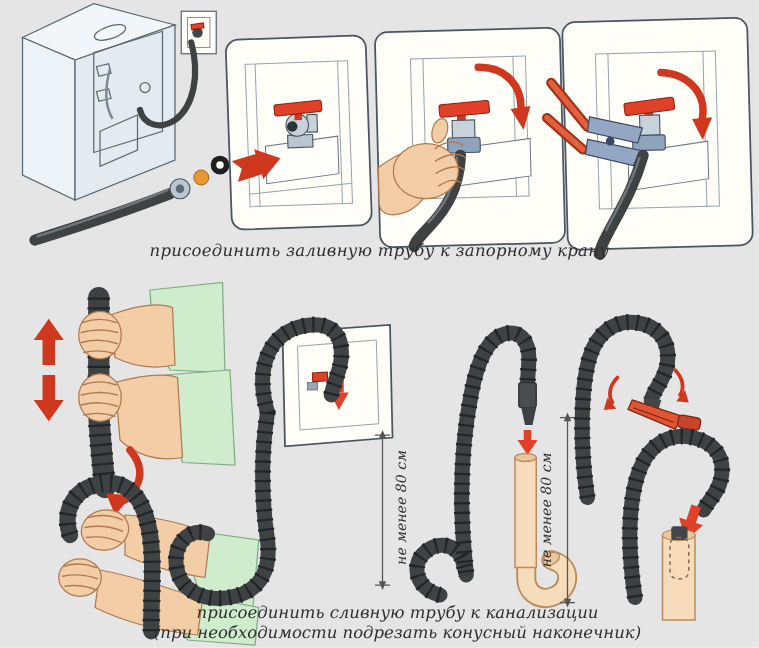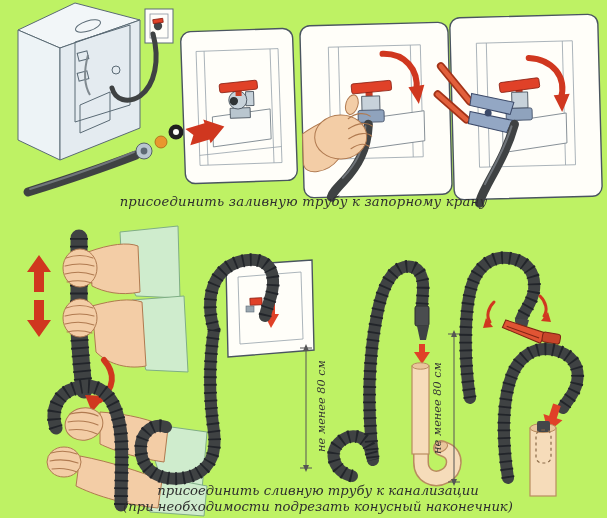--- a/index.html
+++ b/index.html
@@ -1,17 +1,17 @@
 <!DOCTYPE html>
 <html><head>
 <meta charset="utf-8">
 <style>
   html,body{margin:0;padding:0;}
   body{font-family:"DejaVu Serif", serif;}
-  #stage{position:relative;width:607px;height:518px;background:#bef264;overflow:hidden;}
+  #stage{position:relative;width:607px;height:518px;background:#e5e5e5;overflow:hidden;}
   svg{position:absolute;left:0;top:0;}
   .cap{position:absolute;text-align:center;font-style:italic;color:#2e2e2e;
        font-family:"DejaVu Serif", serif;}
   .cap-top{left:0;top:194px;width:607px;font-size:13.2px;letter-spacing:.2px;}
   .cap-b1{left:18px;top:483px;width:600px;font-size:13.2px;}
   .cap-b2{left:18px;top:499px;width:600px;font-size:13.2px;}
   .dim{position:absolute;width:110px;height:14px;font-size:11.3px;font-style:italic;
        color:#333;text-align:center;transform:rotate(-90deg);font-family:"DejaVu Serif", serif;}
   .dim1{left:267px;top:399px;}
   .dim2{left:383px;top:401px;}

